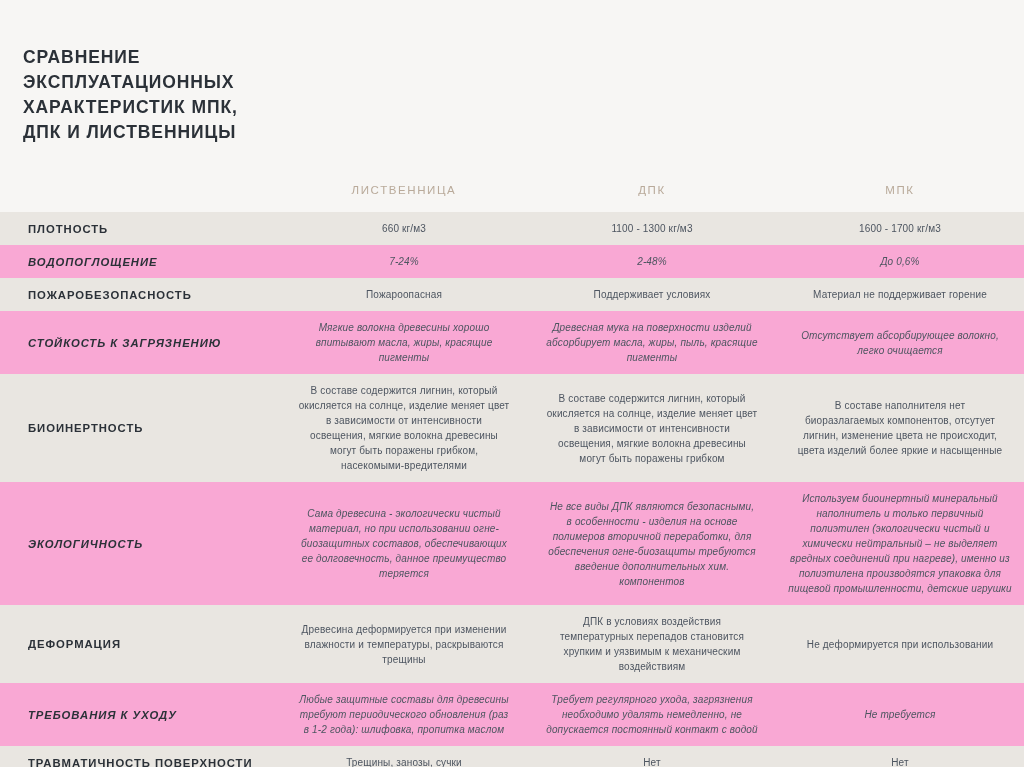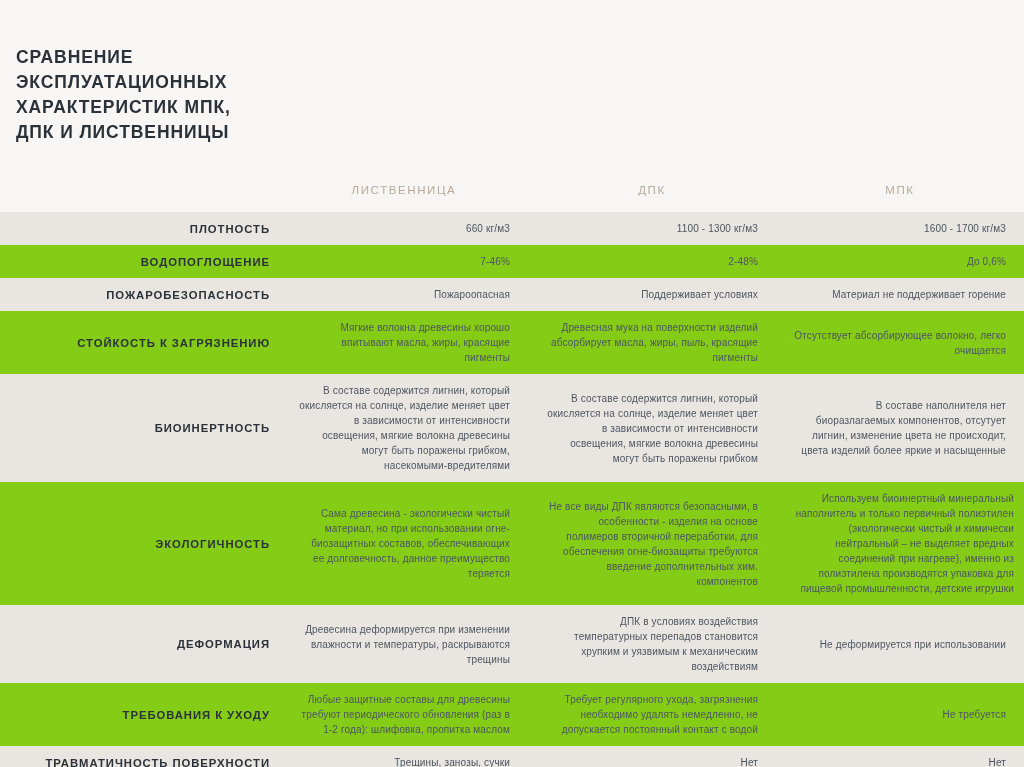--- a/index.html
+++ b/index.html
@@ -20,21 +20,21 @@
     position: relative;
     width: 1024px;
     height: 767px;
     background: #f7f6f4;
     box-sizing: border-box;
   }
 
   
   .title-block {
     position: absolute;
-    left: 16px;
+    left: 23px;
     top: 45px;
     width: 420px;
   }
   .title-block h1 {
     margin: 0;
     font-size: 17.5px;
     line-height: 25px;
     letter-spacing: 0.9px;
     font-weight: 700;
     color: #2b3138;
@@ -68,26 +68,25 @@
     background: transparent;
     border: none;
     vertical-align: bottom;
   }
   .cmp-table thead th.feature-head {
     text-align: left;
     padding-left: 28px;
   }
 
   .cmp-table tbody tr.row-odd  td { background: #e9e6e1; }
-  .cmp-table tbody tr.row-even td { background: #84cc16; }
+  .cmp-table tbody tr.row-even td { background: #f9a8d4; font-style: italic; }
 
   .cmp-table tbody td {
     border: none;
     vertical-align: middle;
-    text-align: right;
   }
 
   td.feature {
     padding: 9px 10px 9px 28px;
     font-size: 11.3px;
     letter-spacing: 0.95px;
     font-weight: 700;
     text-transform: uppercase;
     color: #2b3138;
     text-align: left;
@@ -137,21 +136,21 @@
 
       <tr class="row-odd">
         <td class="feature">ПЛОТНОСТЬ</td>
         <td class="val">660 кг/м3</td>
         <td class="val">1100 - 1300 кг/м3</td>
         <td class="val">1600 - 1700 кг/м3</td>
       </tr>
 
       <tr class="row-even">
         <td class="feature">ВОДОПОГЛОЩЕНИЕ</td>
-        <td class="val">7-46%</td>
+        <td class="val">7-24%</td>
         <td class="val">2-48%</td>
         <td class="val">До 0,6%</td>
       </tr>
 
       <tr class="row-odd">
         <td class="feature">ПОЖАРОБЕЗОПАСНОСТЬ</td>
         <td class="val">Пожароопасная</td>
         <td class="val">Поддерживает условиях</td>
         <td class="val">Материал не поддерживает горение</td>
       </tr>

